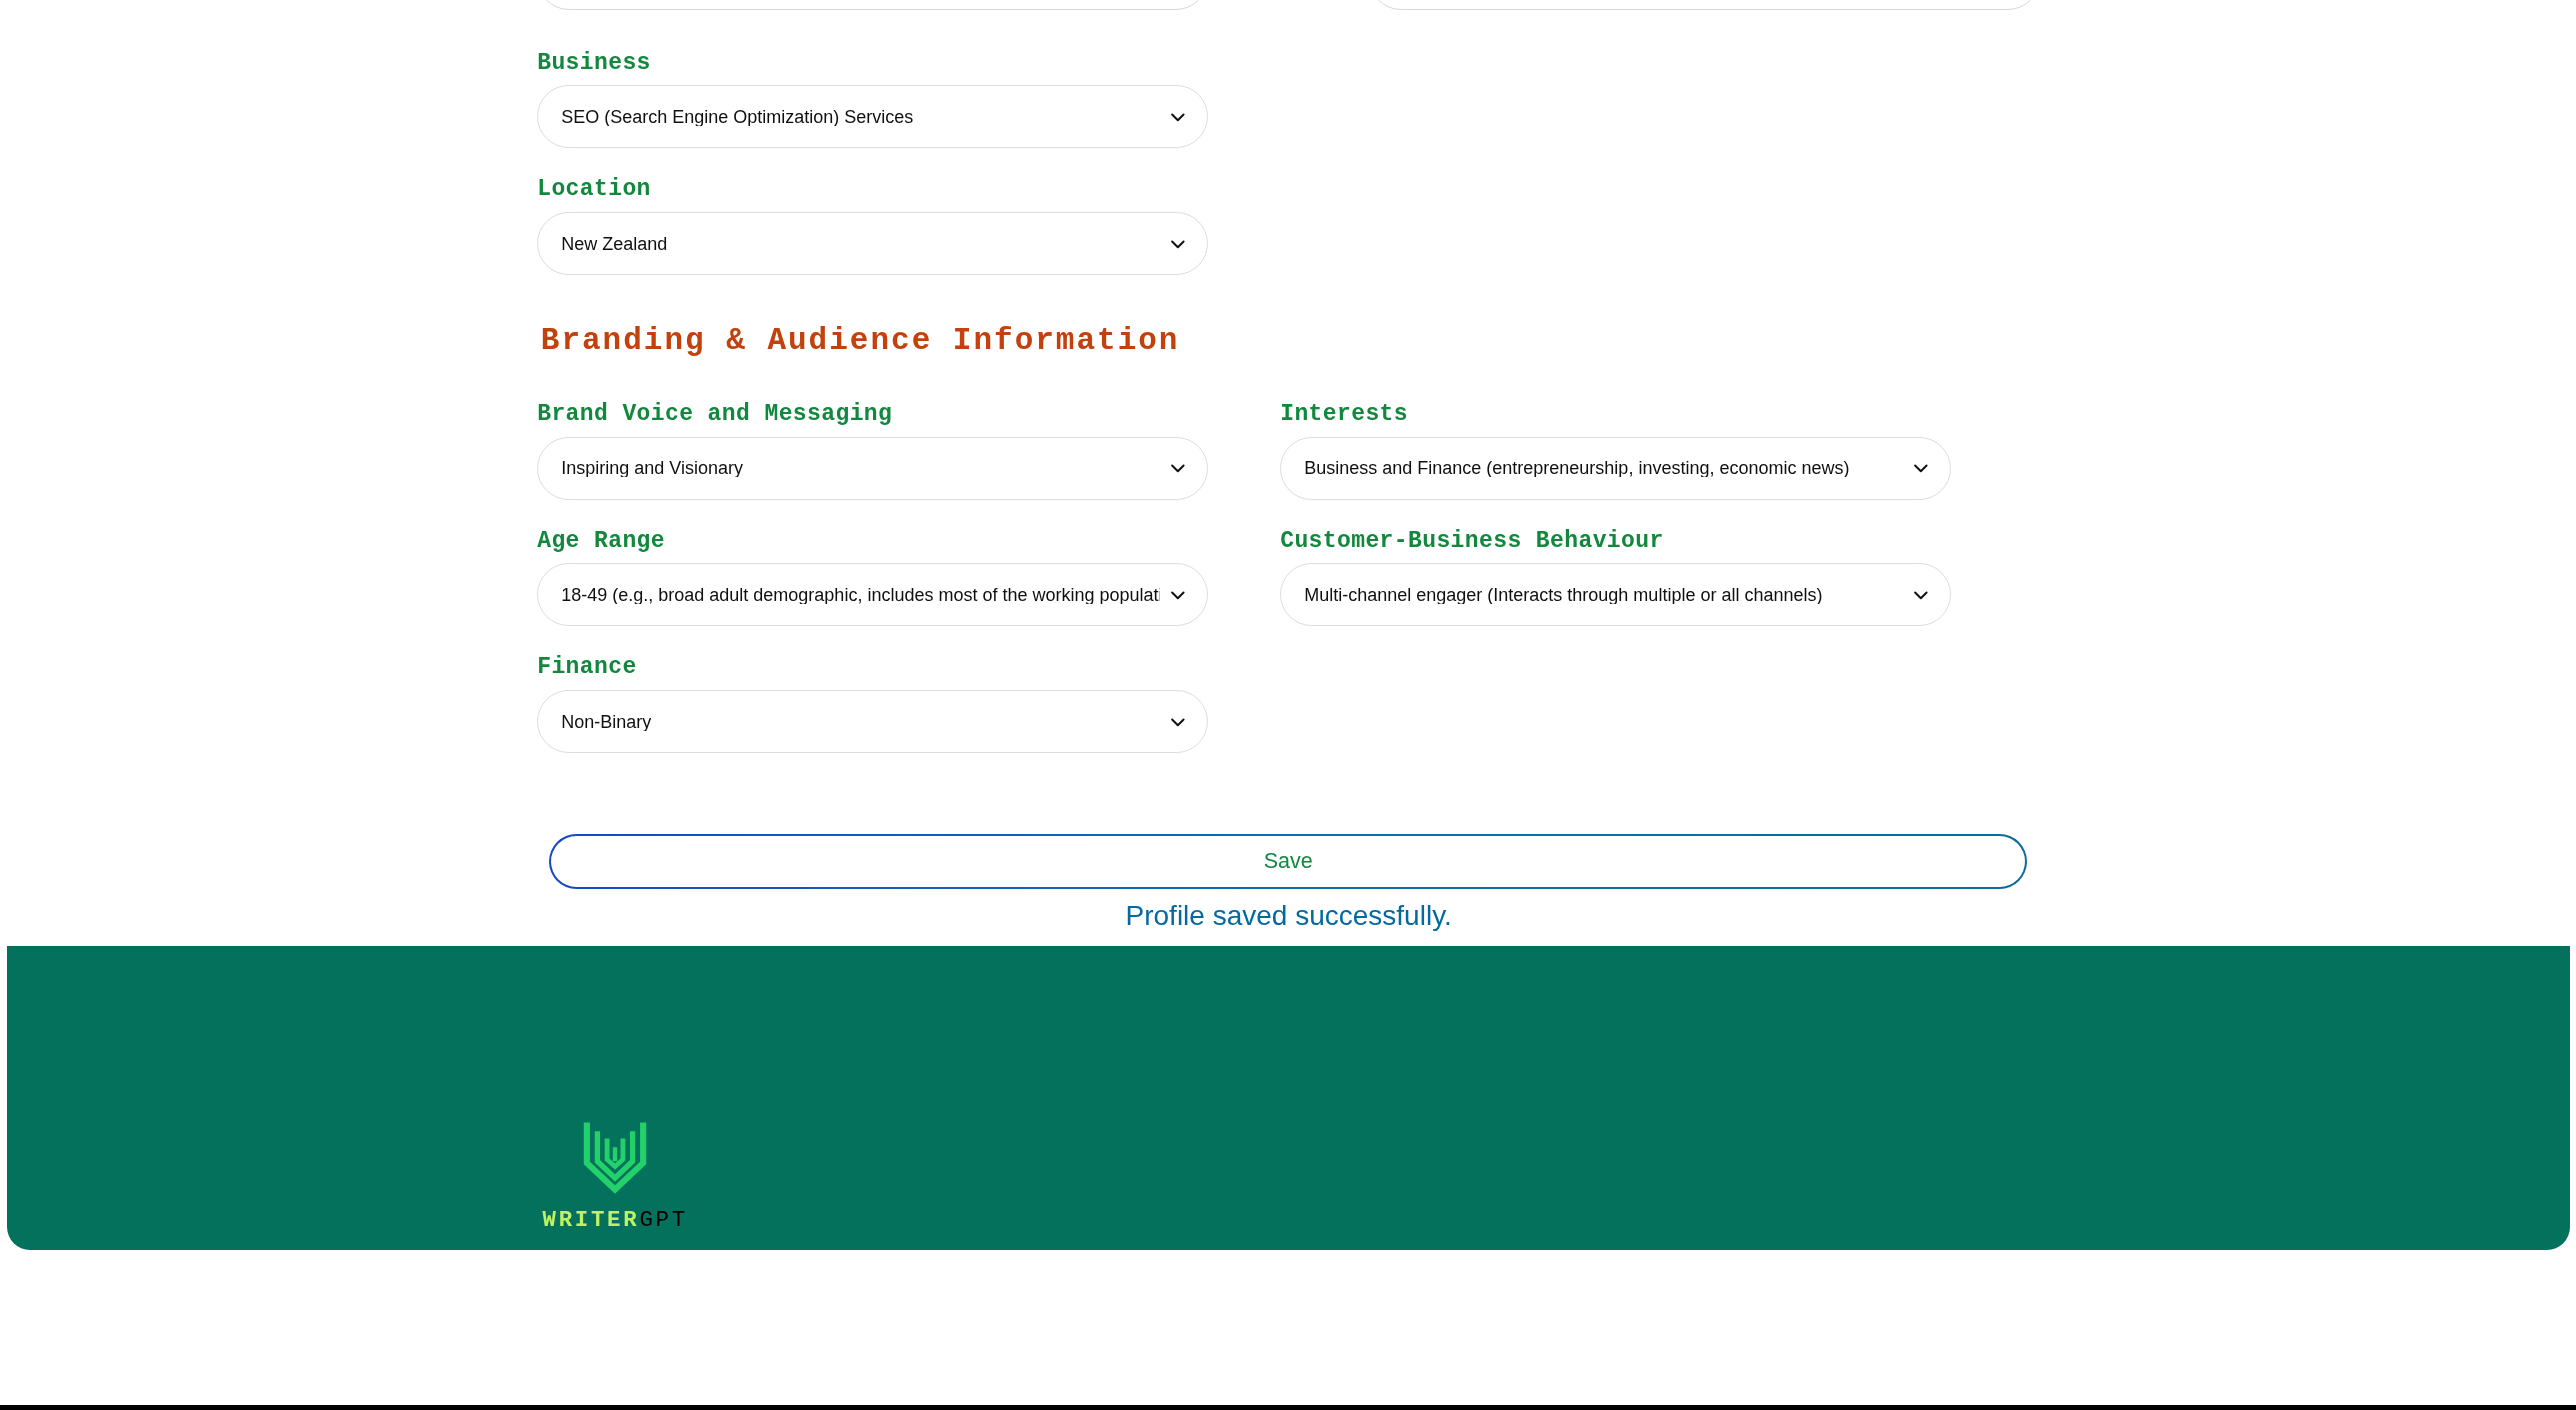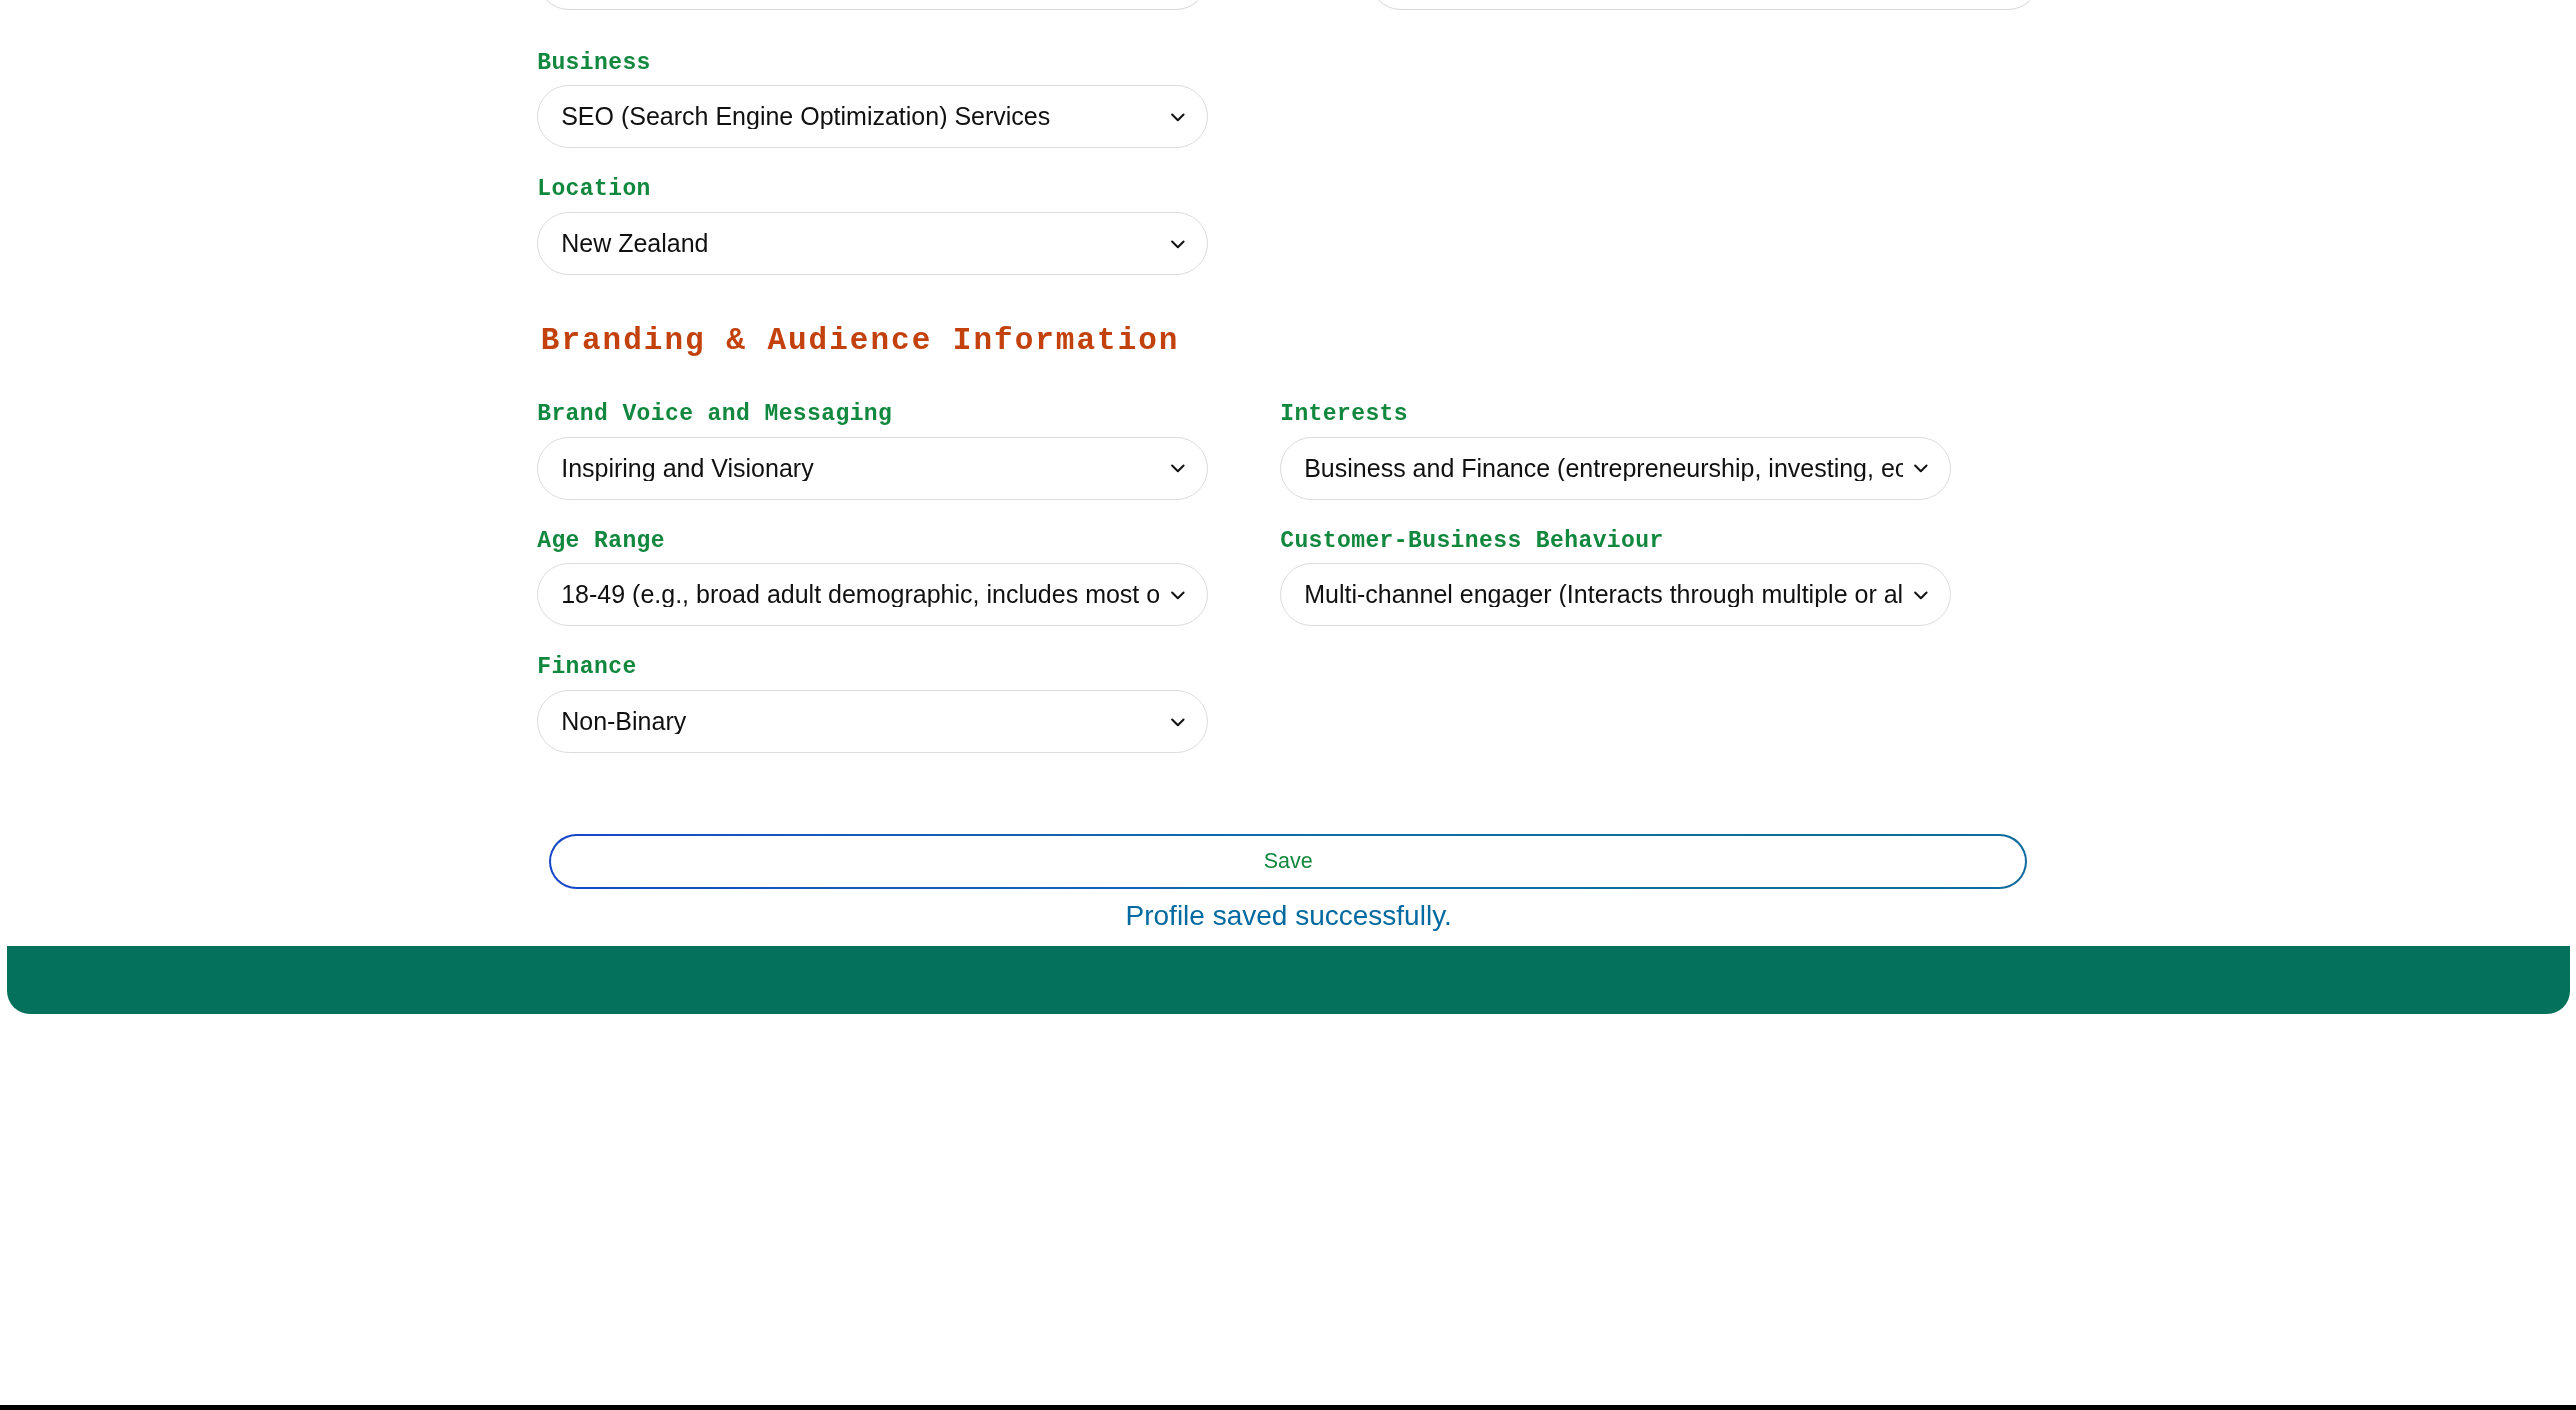--- a/index.html
+++ b/index.html
@@ -22,21 +22,21 @@
     height: 1411px;
     background: #ffffff;
     overflow: hidden;
   }
 
   .page {
     position: absolute;
     left: 7.2px;
     top: 0;
     width: 2563px;
-    height: 1014px;
+    height: 1250px;
     background: #ffffff;
     border-bottom-left-radius: 23px;
     border-bottom-right-radius: 23px;
     overflow: hidden;
   }
 
   
   .form-area {
     position: relative;
     width: 100%;
@@ -99,21 +99,21 @@
     border-radius: 36px;
     background: #ffffff;
     display: flex;
     align-items: center;
     padding: 0 47px 0 23px;
     overflow: hidden;
   }
 
   .select .value {
     font-family: "Liberation Sans", sans-serif;
-    font-size: 25px;
+    font-size: 18px;
     color: #101010;
     white-space: nowrap;
     overflow: hidden;
     line-height: 1;
   }
 
   .select .chev {
     position: absolute;
     right: 19.7px;
     top: 50%;

